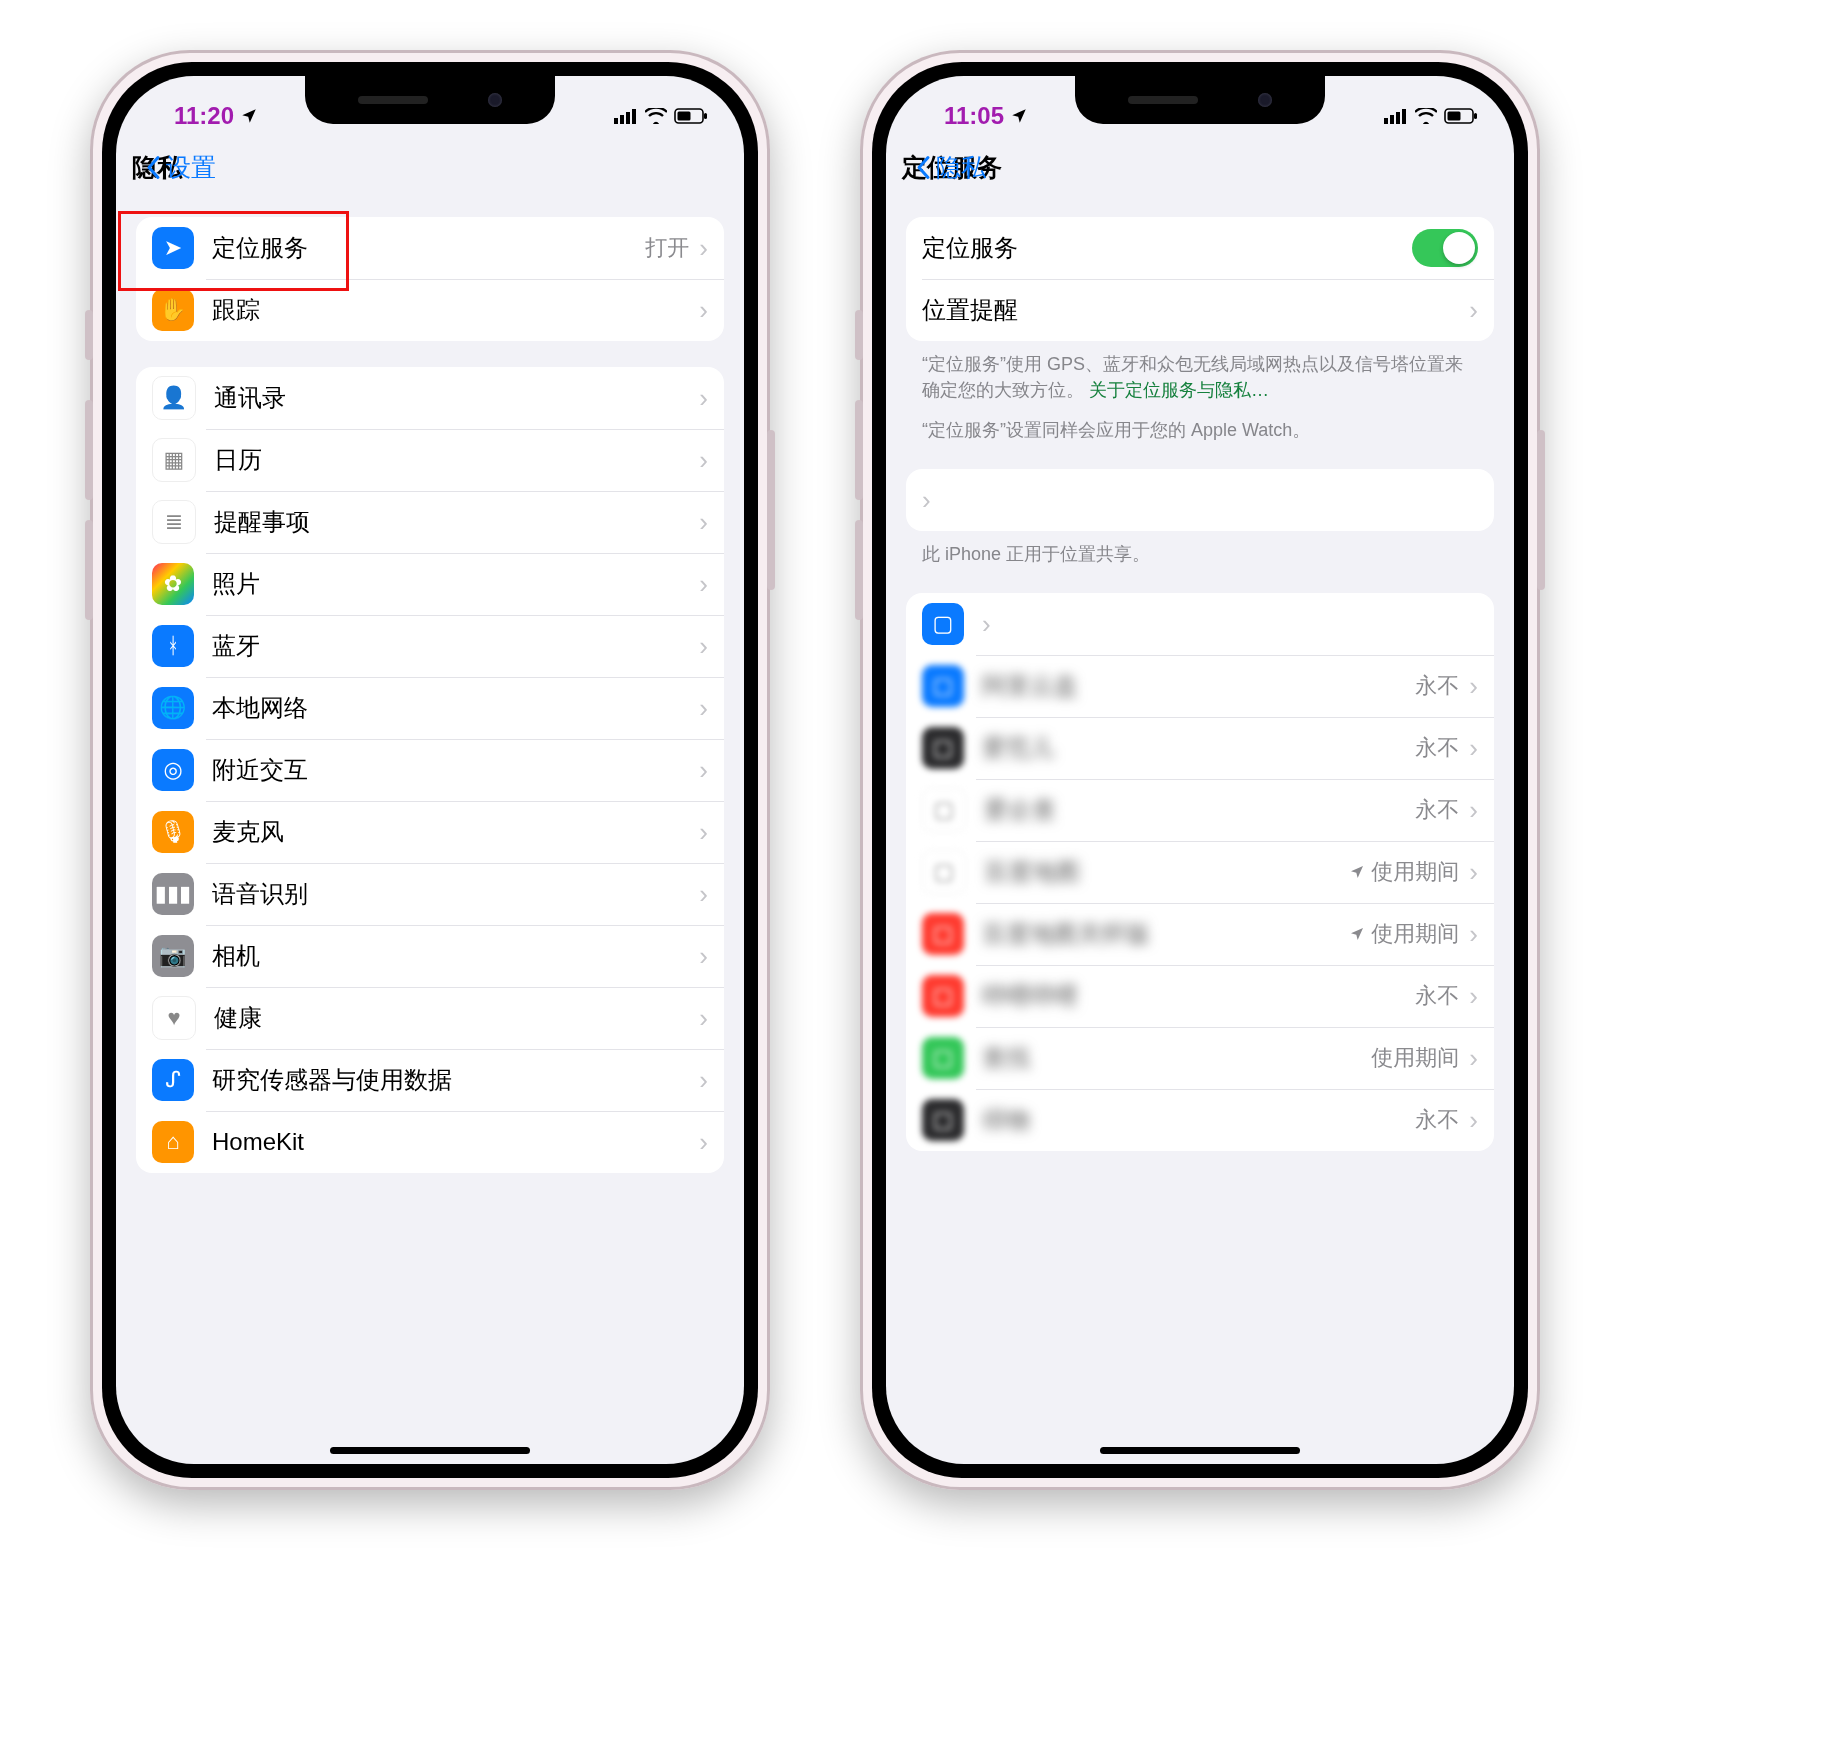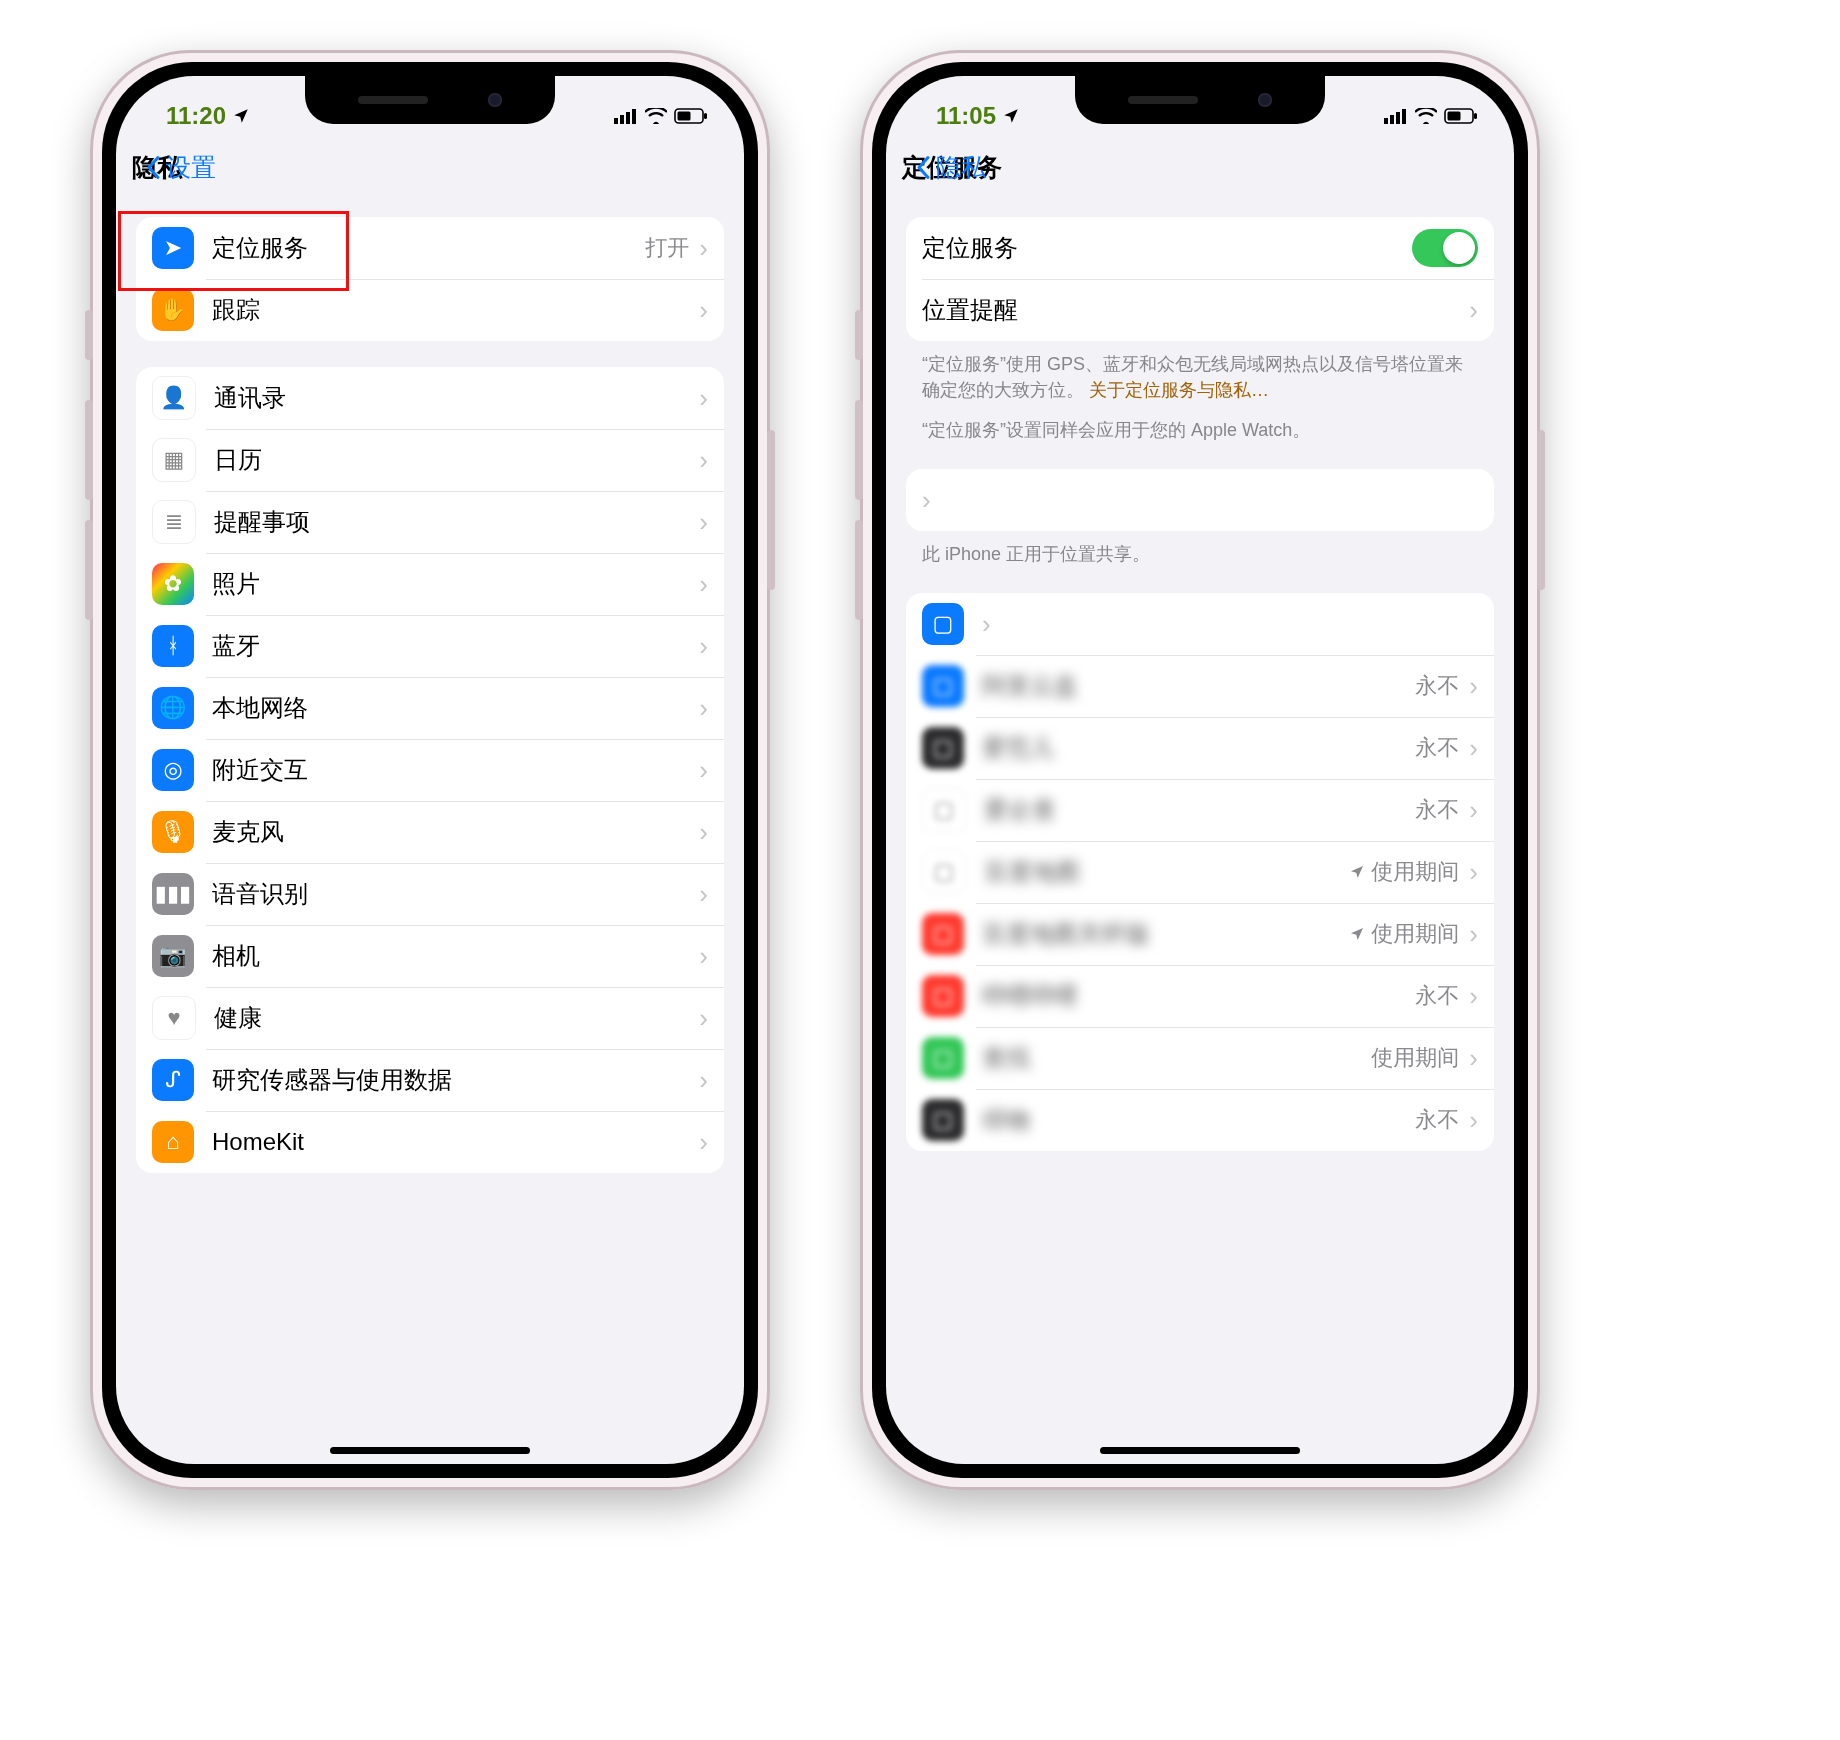--- a/index.html
+++ b/index.html
@@ -41,24 +41,24 @@
     background:#000;
     border-radius:0 0 28px 28px;
     z-index:50;
     display:flex;align-items:center;justify-content:center;gap:60px;
   }
   .speaker{width:70px;height:8px;border-radius:5px;background:#222;}
   .cam{width:14px;height:14px;border-radius:50%;background:#1a1a2a;box-shadow:inset 0 0 3px #445;}
 
   
   .status{
-    position:absolute;top:0;left:6px;right:0;height:60px;
+    position:absolute;top:0;left:14px;right:0;height:60px;
     display:flex;justify-content:space-between;align-items:center;
     padding:10px 36px 0 44px;
-    font-size:24px;font-weight:600;color:#4d7c0f;
+    font-size:24px;font-weight:600;color:#a21caf;
     z-index:40;
   }
   .status .time{display:flex;align-items:center;gap:6px;}
   .status .right-icons{display:flex;align-items:center;gap:7px;}
 
   
   .navbar{
     position:absolute;top:60px;left:16px;right:0;height:62px;
     display:flex;align-items:center;justify-content:flex-start;
     font-size:25px;font-weight:600;color:#000;
@@ -108,21 +108,21 @@
   .row.blurred .icon{ filter:blur(3px);}
 
   .highlight-box{
     position:absolute;border:3px solid #e11;pointer-events:none;z-index:30;
   }
 
   .footer-text{
     font-size:18px;color:#86868b;line-height:1.45;
     padding:10px 16px 0 16px;
   }
-  .footer-text a{color:#a16207;text-decoration:none;}
+  .footer-text a{color:#15803d;text-decoration:none;}
 
   
   .toggle{
     width:66px;height:38px;border-radius:40px;background:#35c759;position:relative;flex:0 0 66px;
   }
   .toggle::after{
     content:"";position:absolute;right:3px;top:3px;width:32px;height:32px;border-radius:50%;
     background:#fff;box-shadow:0 2px 4px rgba(0,0,0,.25);
   }
 

